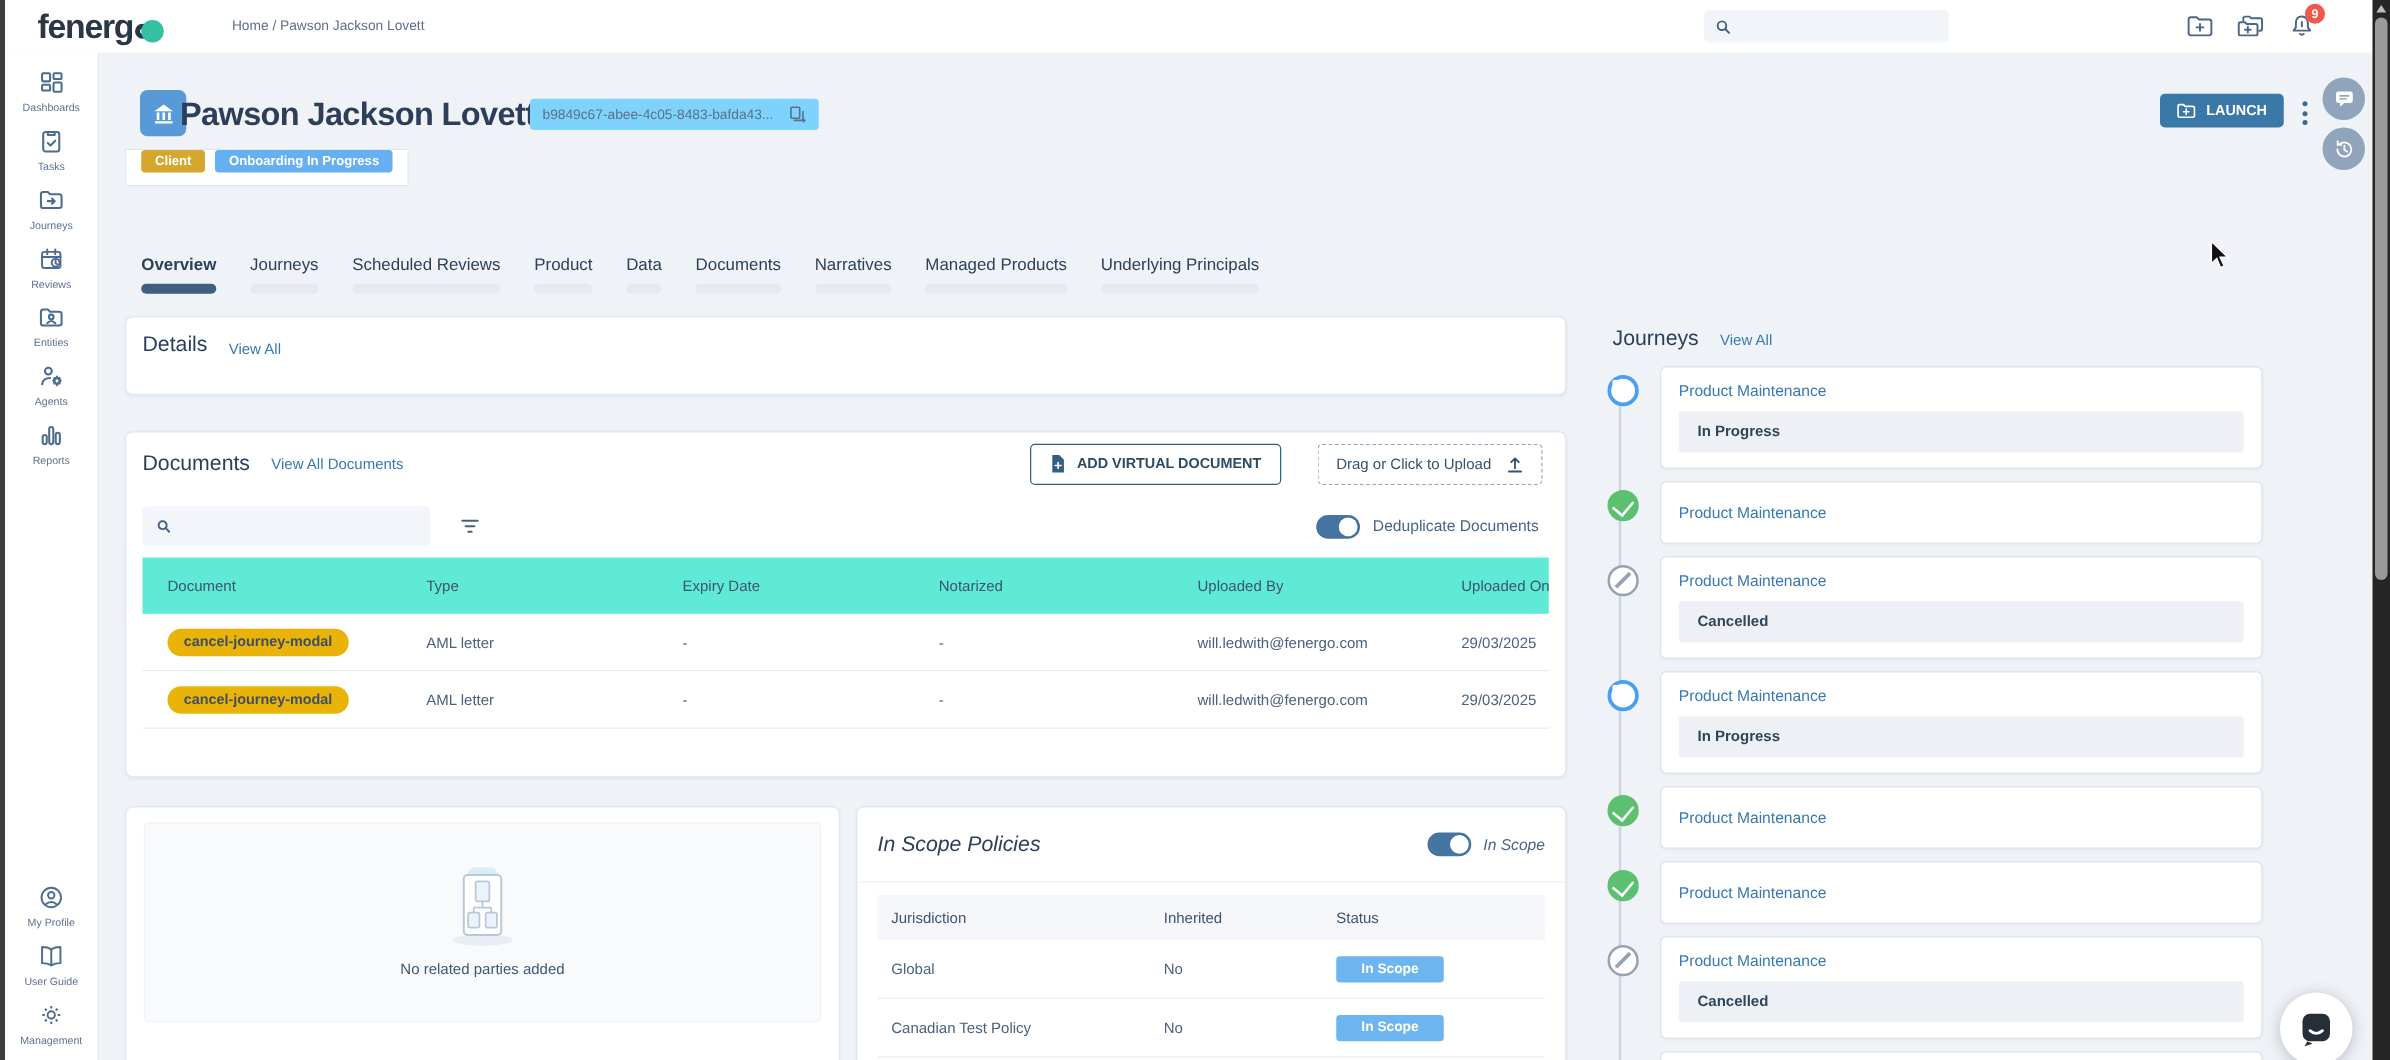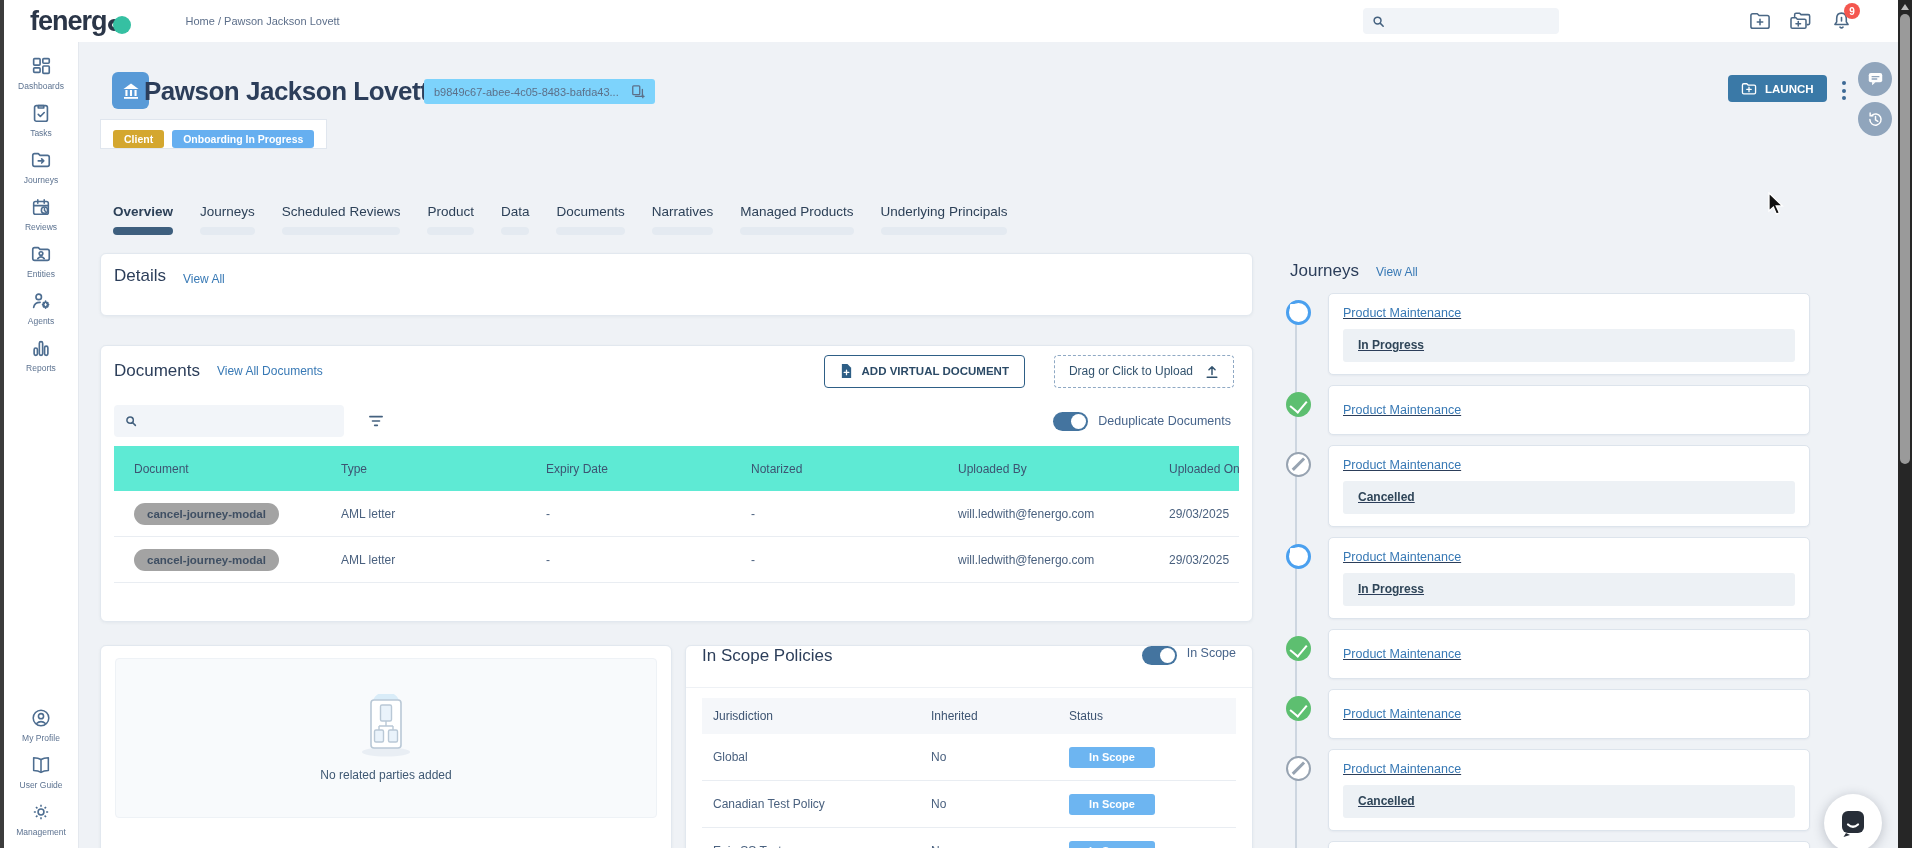--- a/index.html
+++ b/index.html
@@ -31,21 +31,21 @@
   
   .sidebar { left:4px; top:42px; width:75px; height:806px; background:#ffffff; border-right:1px solid #e4e8ee; display:flex; flex-direction:column; padding-top:13px; z-index:10; }
   .side-item { display:flex; flex-direction:column; align-items:center; gap:4px; margin-bottom:11px; cursor:pointer; }
   .side-item .lbl { font-size:8.5px; color:#5d7391; }
   .side-spacer { flex:1; }
 
   
   .avatar { left:112px; top:72px; width:37px; height:37px; background:#589ad7; border-radius:6px; display:flex; align-items:center; justify-content:center; }
   .client-name { left:144px; top:76px; font-size:26px; font-weight:bold; color:#2c3e5a; letter-spacing:-0.5px; }
   .id-chip { left:424px; top:79px; height:25px; background:#7dd3fc; border-radius:3px; display:flex; align-items:center; gap:12px; padding:0 10px; font-size:11px; color:#5c7089; cursor:pointer; }
-  .badges-wrap { left:100px; top:119px; height:30px; background:#fff; border:1px solid #e0e6ee; border-radius:0; display:flex; align-items:flex-end; gap:8px; padding:0 12px; }
+  .badges-wrap { left:100px; top:119px; height:30px; background:#fff; border:1px solid #e0e6ee; border-radius:0; display:flex; align-items:flex-start; gap:8px; padding:0 12px; }
   .badge { color:#fff; font-size:10.5px; font-weight:bold; padding:3px 11px; border-radius:3px; }
   .badge-gold { background:#d4a72f; }
   .badge-blue { background:#66aff0; }
   .launch-btn { left:1728px; top:75px; height:27px; padding:0 13px; background:#3a79a7; border-radius:4px; display:flex; align-items:center; gap:8px; color:#fff; font-size:11.5px; font-weight:bold; cursor:pointer; }
   .kebab { left:1836px; top:79px; display:flex; flex-direction:column; gap:3.5px; padding:2px 6px; cursor:pointer; }
   .kebab i { width:4px; height:4px; border-radius:50%; background:#3d6a95; }
   .float-btn { left:1858px; width:34px; height:34px; border-radius:50%; background:#8ba1b9; display:flex; align-items:center; justify-content:center; cursor:pointer; z-index:25; opacity:.95; }
 
   
   .tabs { left:113px; top:204px; display:flex; gap:27px; }
@@ -70,39 +70,39 @@
   .docs-tools { height:50px; display:flex; align-items:center; padding:0 21px 0 13px; }
   .tbl-search { width:230px; height:32px; background:#f2f5f9; border-radius:4px; display:flex; align-items:center; gap:8px; padding-left:10px; }
   .tbl-search input { border:none; background:transparent; outline:none; width:190px; font-size:12px; color:#3d5472; font-family:inherit; }
   .filter-ic { margin-left:24px; cursor:pointer; }
   .toggle { width:35px; height:19px; border-radius:10px; background:#44749f; position:relative; cursor:pointer; flex:none; }
   .toggle::after { content:""; position:absolute; right:2px; top:2px; width:15px; height:15px; background:#fff; border-radius:50%; }
   .toggle-lbl { font-size:12.5px; color:#47648a; margin-left:10px; }
   .doc-grid { display:grid; grid-template-columns:207px 205px 205px 207px 211px 80px; align-items:center; padding-left:20px; }
   .doc-thead { margin:0 13px; background:#5eead4; min-height:45px; font-size:12px; color:#3d5472; padding-top:6px; padding-bottom:6px; }
   .doc-row { margin:0 13px; min-height:46px; border-bottom:1px solid #e9edf2; font-size:12px; color:#4a617f; }
-  .doc-chip { display:inline-block; background:#a3a3a3; border-radius:12px; padding:5px 13px; font-size:11.5px; color:#3f4f63; font-weight:bold; }
+  .doc-chip { display:inline-block; background:#eab308; border-radius:12px; padding:5px 13px; font-size:11.5px; color:#3f4f63; font-weight:bold; }
 
   .rp-card { left:100px; top:645px; width:572px; height:250px; }
   .rp-head { height:43px; display:flex; align-items:center; padding:0 14px; border-bottom:1px solid #eef1f5; }
   .rp-body { margin:12px 14px; background:#f8fafc; border:1px solid #eef2f6; border-radius:4px; height:160px; display:flex; flex-direction:column; align-items:center; justify-content:center; gap:10px; }
   .rp-empty { font-size:12px; color:#3f5873; }
 
   .pol-card { left:685px; top:645px; width:568px; height:250px; }
-  .pol-head { height:42px; display:flex; align-items:flex-start; padding:0 16px; border-bottom:1px solid #eef1f5; }
+  .pol-head { height:60px; display:flex; align-items:center; padding:0 16px; border-bottom:1px solid #eef1f5;font-style:italic; }
   .pol-grid { display:grid; grid-template-columns:218px 138px auto; align-items:center; padding-left:11px; }
   .pol-thead { margin:10px 16px 0; background:#f5f7fa; height:36px; font-size:12px; color:#3d5472; }
   .pol-row { margin:0 16px; height:47px; border-bottom:1px solid #e9edf2; font-size:12px; color:#4a617f; }
   .scope-badge { width:86px; height:21px; background:#6db5f1; border-radius:3px; color:#fff; font-size:11px; font-weight:bold; display:flex; align-items:center; justify-content:center; }
 
   
   .j-head { left:1290px; top:261px; display:flex; align-items:baseline; gap:17px; }
   .j-line { left:1295px; top:300px; width:2px; height:548px; background:#cdd6e0; }
   .j-list { left:1268px; top:293px; width:570px; }
-  .j-item { display:flex; margin-bottom:10px;text-decoration:underline; }
+  .j-item { display:flex; margin-bottom:10px; }
   .j-icon-col { width:60px; display:flex; justify-content:center; align-items:flex-start; padding-top:7px; }
   .j-status { width:25px; height:25px; border-radius:50%; background:#fff; position:relative; z-index:2; flex:none; }
   .j-status[data-status="in-progress"] { border:3.5px solid #4aa0ef; }
   .j-status[data-status="in-progress"]::after { content:""; position:absolute; left:1px; top:1px; width:6px; height:6px; background:#fff; border-radius:1px; }
   .j-status[data-status="completed"] { background:#5dbf70; }
   .j-status[data-status="completed"]::after { content:""; position:absolute; left:7px; top:5px; width:9px; height:13px; border:solid #fff; border-width:0 2.5px 2.5px 0; transform:rotate(40deg); }
   .j-status[data-status="cancelled"] { border:2.5px solid #97a3b1; }
   .j-status[data-status="cancelled"]::after { content:""; position:absolute; left:9px; top:2px; width:2.5px; height:16px; background:#97a3b1; transform:rotate(45deg); }
   .j-card { flex:1; margin-right:28px; background:#fff; border:1px solid #dde4ec; border-radius:5px; box-shadow:0 1px 2px rgba(40,60,90,.05); padding:12px 14px; cursor:pointer; }
   .j-item.no-status .j-card { padding:17px 14px; }

